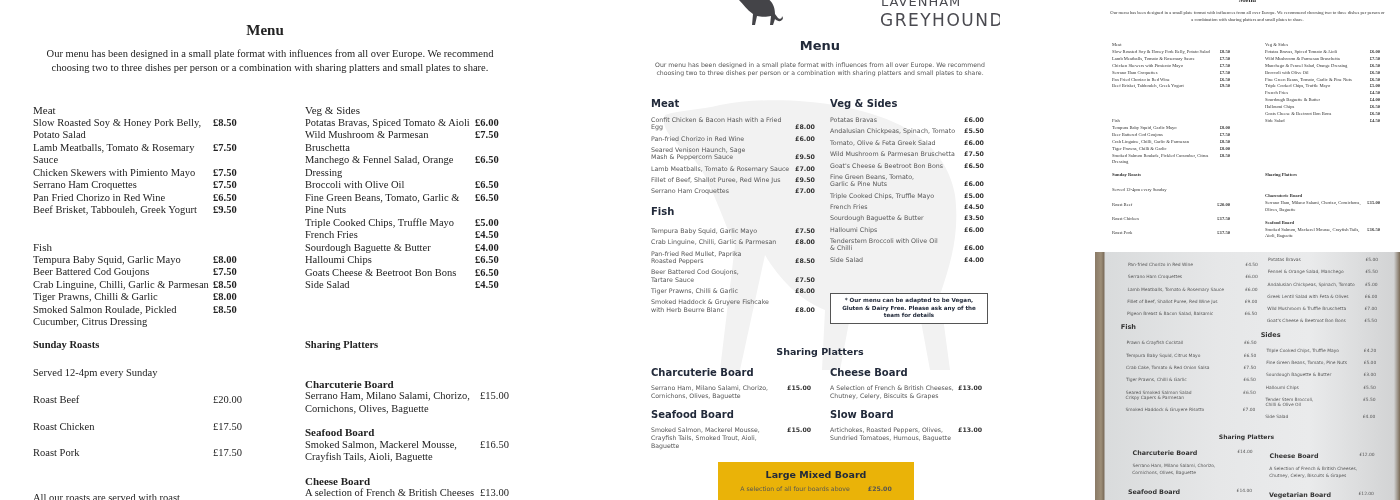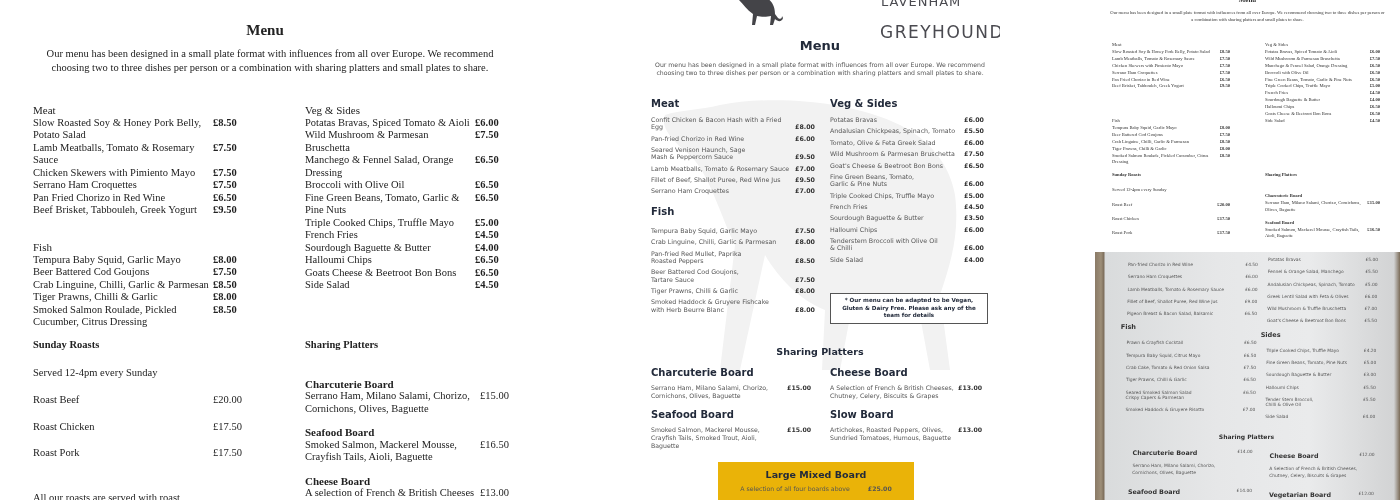--- a/index.html
+++ b/index.html
@@ -20,21 +20,21 @@
   .p1 .right .row .n { max-width: 170px; }
   .p1 .sec { font-size: 11px; margin-bottom: 0px; }
   .p1 .secb { font-weight: bold; font-size: 10.5px; }
   .p1 .board-h { font-weight: bold; font-size: 11px; }
 
   
   .p2 { position: absolute; left: 640px; top: 0; width: 360px; height: 500px; background: #fff; overflow: hidden; font-family: "DejaVu Sans", sans-serif; color: #3a3a40; }
   .p2 .watermark { position: absolute; left: 10px; top: 95px; width: 330px; height: 280px; }
   .p2 .logo { position: absolute; left: 95px; top: 0; width: 180px; height: 27px; }
   .p2 .logo-top { position: absolute; left: 146px; top: -6px; font-size: 13px; letter-spacing: 1px; color: #4a4a50; }
-  .p2 .logo-main { position: absolute; left: 145px; top: 22px; font-size: 17px; letter-spacing: 1.5px; color: #4a4a50; }
+  .p2 .logo-main { position: absolute; left: 145px; top: 10px; font-size: 17px; letter-spacing: 1.5px; color: #4a4a50; }
   .p2 .title { position: absolute; top: 38px; left: 0; width: 360px; text-align: center; font-size: 13px; font-weight: 900; color: #222a3a; }
   .p2 .intro { position: absolute; top: 61px; left: 10px; width: 340px; text-align: center; font-size: 6.2px; line-height: 8px; color: #555; }
   .p2 .col { position: absolute; font-size: 6.3px; color: #555; }
   .p2 .col.left { left: 11px; width: 164px; }
   .p2 .col.right { left: 190px; width: 154px; }
   .p2 .h { font-size: 10px; font-weight: 900; color: #222a3a; margin-bottom: 7px; }
   .p2 .row { display: flex; justify-content: space-between; align-items: flex-end; margin-bottom: 4.2px; line-height: 7.2px; }
   .p2 .row .n { max-width: 135px; }
   .p2 .row .pr { font-weight: bold; color: #333; }
   .p2 .note { position: absolute; left: 190px; top: 293px; width: 158px; border: 1.5px solid #555; padding: 3px 3px; font-size: 5.6px; font-weight: bold; text-align: center; line-height: 7.5px; color: #222a3a; background: #fff; }

